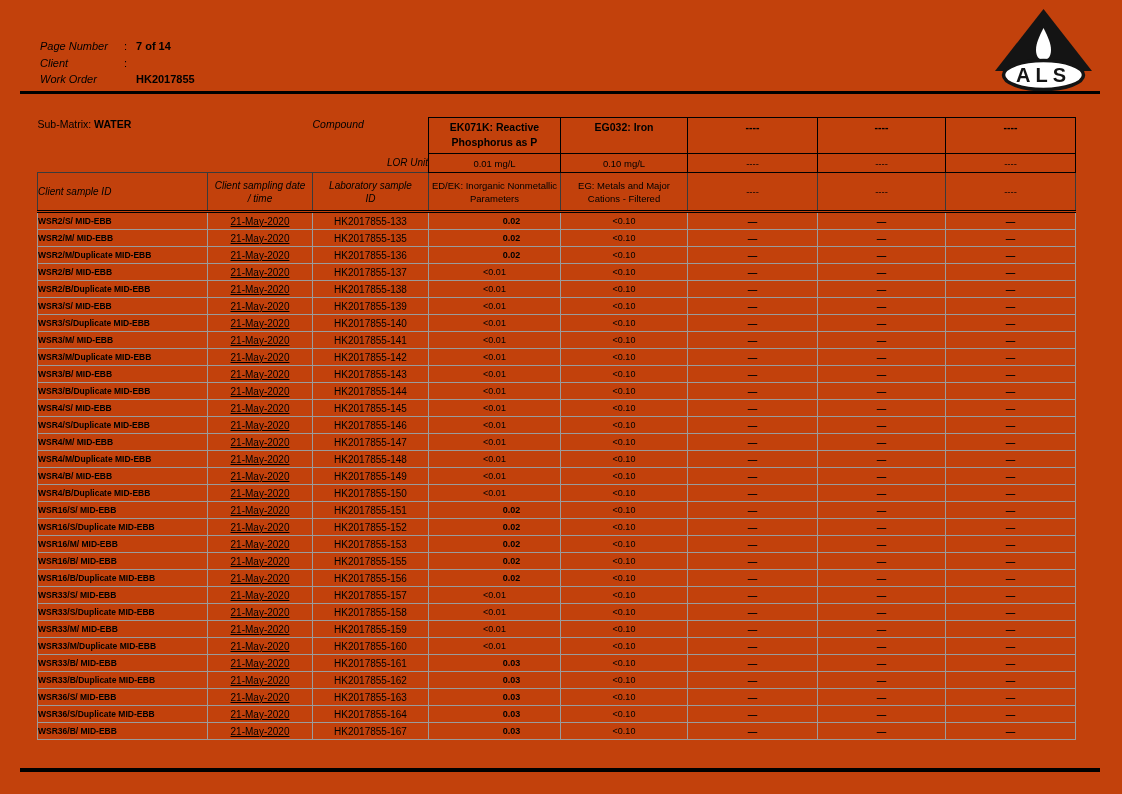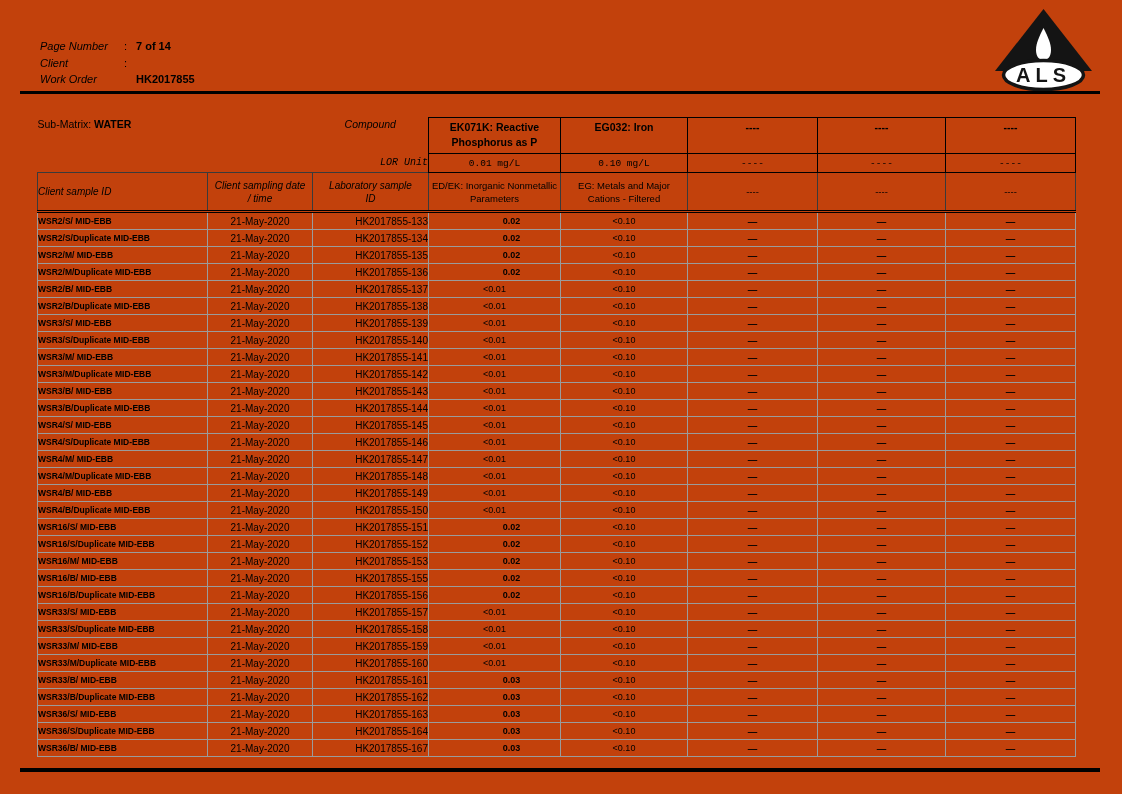--- a/index.html
+++ b/index.html
@@ -23,38 +23,38 @@
   .logo { position:absolute; top:8px; right:26px; width:105px; height:84px; }
 
   
   table.report { position:absolute; top:117px; left:37px; border-collapse:collapse; table-layout:fixed; }
   table.report td { padding:0; overflow:hidden; }
 
   
   tr.hA td { height:33px; vertical-align:top; }
   td.submatrix { font-size:10.5px; padding:3px 0 0 4px; }
   td.submatrix .sm-val { font-weight:bold;text-align:right; }
-  td.compound-lbl { font-style:italic; font-size:10.5px; text-align:center; padding:3px 8px 0 0; }
+  td.compound-lbl { font-style:italic; font-size:10.5px; text-align:left; padding:3px 8px 0 0; }
   td.rc { border:1px solid #000; text-align:center; }
   tr.hA td.rc { font-weight:bold; font-size:10.5px; line-height:15px; padding-top:2px; white-space:pre-line; }
   
-  tr.hB td { height:18px; vertical-align:middle;font-family:Liberation Mono, monospace; }
+  tr.hB td { height:18px; vertical-align:middle; }
   td.lor-lbl { font-style:italic; font-size:10px; text-align:right; padding-right:8px; }
   tr.hB td.rc { font-size:9.5px; font-weight:normal;margin-left:28px; }
   
   tr.hC td { height:37px; border:1px solid #3a3a3a; border-bottom:3px double #000; vertical-align:middle; font-size:10px; }
   td.idh1 { font-style:italic; text-align:left; padding-left:6px; }
   td.idh { font-style:italic; text-align:center; white-space:pre-line; line-height:13px; }
   tr.hC td.grp { font-size:9.5px; text-align:center; line-height:13px; font-style:normal; }
 
   
   tbody.data td { border:1px solid #9b9b9b; height:16px; vertical-align:middle; }
   td.c-sample { text-align:left; padding-left:5px; font-weight:bold; font-size:8.5px; }
-  td.c-date  { text-align:center; font-size:10px; }
-  td.c-lab   { text-align:right; font-size:10px; }
+  td.c-date  { text-align:center; font-size:10px;text-decoration:underline; }
+  td.c-lab   { text-align:center; font-size:10px; }
   td.c-val   { text-align:center; font-size:9px; }
   td.c-val.bold { font-weight:bold;padding-left:34px; }
   td.c-dash  { text-align:center; font-size:9.5px; font-weight:bold; }
 </style>
 </head>
 <body>
 
 <div class="page">
 
   <div class="doc-header">
@@ -133,30 +133,20 @@
           <td class="c-sample">WSR2/S/ MID-EBB</td>
           <td class="c-date">21-May-2020</td>
           <td class="c-lab">HK2017855-133</td>
           <td class="c-val bold">0.02</td>
           <td class="c-val">&lt;0.10</td>
           <td class="c-dash">—</td>
           <td class="c-dash">—</td>
           <td class="c-dash">—</td>
         </tr>
         <tr>
-          <td class="c-sample">WSR2/S/Duplicate MID-EBB</td>
-          <td class="c-date">21-May-2020</td>
-          <td class="c-lab">HK2017855-134</td>
-          <td class="c-val bold">0.02</td>
-          <td class="c-val">&lt;0.10</td>
-          <td class="c-dash">—</td>
-          <td class="c-dash">—</td>
-          <td class="c-dash">—</td>
-        </tr>
-        <tr>
           <td class="c-sample">WSR2/M/ MID-EBB</td>
           <td class="c-date">21-May-2020</td>
           <td class="c-lab">HK2017855-135</td>
           <td class="c-val bold">0.02</td>
           <td class="c-val">&lt;0.10</td>
           <td class="c-dash">—</td>
           <td class="c-dash">—</td>
           <td class="c-dash">—</td>
         </tr>
         <tr>

